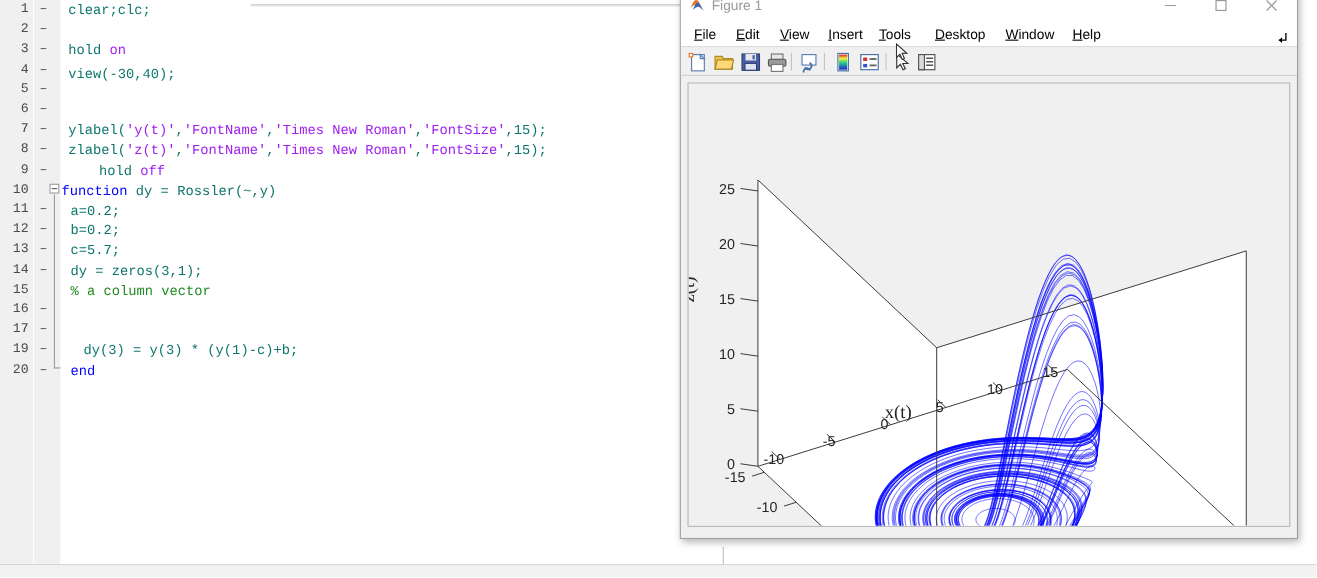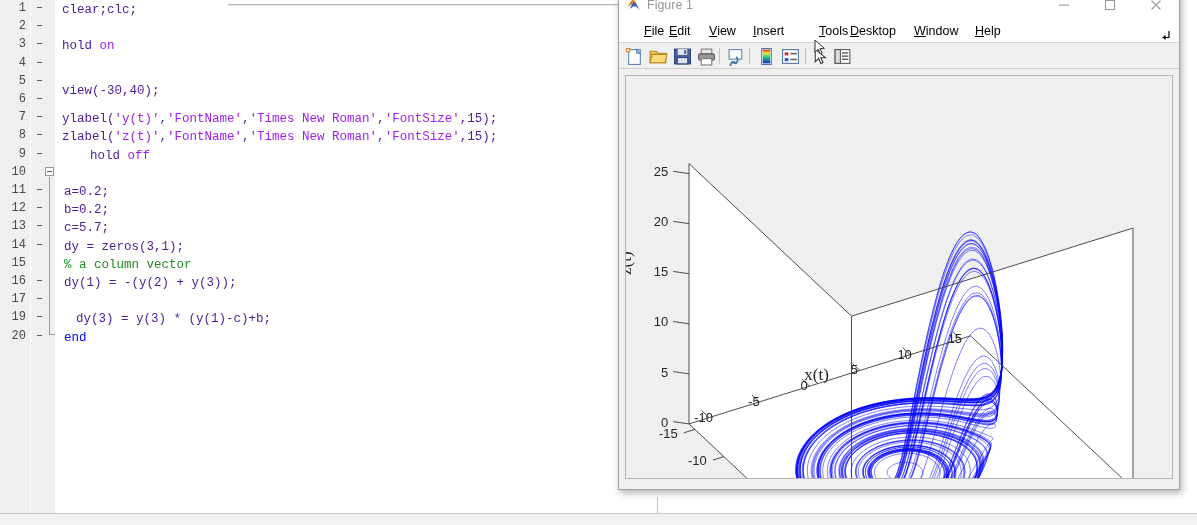--- a/index.html
+++ b/index.html
@@ -43,21 +43,21 @@
     color:#4a4a4a;font-family:"Liberation Mono",monospace;font-size:12px;
   }
   .ldash{
     position:absolute;left:36px;width:10px;text-align:left;
     color:#4a4a4a;font-family:"Liberation Mono",monospace;font-size:12px;
   }
   .ctext{position:absolute;left:62px;white-space:pre;}
   .kw{color:#0000ff;}
   .str{color:#a020f0;}
   .cmt{color:#228b22;}
-  .pl{color:#4c1d95;}
+  .pl{color:#0f766e;}
 
   .foldbox{
     position:absolute;left:45px;top:167px;width:9px;height:9px;
     border:1px solid #999;background:#fff;box-sizing:border-box;
   }
   .foldbox:after{
     content:"";position:absolute;left:1px;top:3px;width:5px;height:1px;background:#555;
   }
   .foldline{
     position:absolute;left:49px;top:177px;width:1px;height:158px;background:#9a9a9a;
@@ -142,50 +142,50 @@
         <div class="cline ctext" style="top: 1px; left: 62px;"><span class="pl">clear;clc;</span></div>
         <div class="lnum" style="top: 19.2px;">2</div>
         <div class="ldash" style="top: 19.2px;">–</div>
         <div class="lnum" style="top: 37.4px;">3</div>
         <div class="ldash" style="top: 37.4px;">–</div>
         <div class="cline ctext" style="top: 37.4px; left: 62px;"><span class="pl">hold </span><span class="str">on</span></div>
         <div class="lnum" style="top: 55.6px;">4</div>
         <div class="ldash" style="top: 55.6px;">–</div>
         <div class="lnum" style="top: 73.8px;">5</div>
         <div class="ldash" style="top: 73.8px;">–</div>
-        <div class="cline ctext" style="top: 82px; left: 62px;"><span class="pl">view(-30,40);</span></div>
+        <div class="cline ctext" style="top: 59px; left: 62px;"><span class="pl">view(-30,40);</span></div>
         <div class="lnum" style="top: 92px;">6</div>
         <div class="ldash" style="top: 92px;">–</div>
         <div class="lnum" style="top: 110.2px;">7</div>
         <div class="ldash" style="top: 110.2px;">–</div>
         <div class="cline ctext" style="top: 110.2px; left: 62px;"><span class="pl">ylabel(</span><span class="str">'y(t)'</span><span class="pl">,</span><span class="str">'FontName'</span><span class="pl">,</span><span class="str">'Times New Roman'</span><span class="pl">,</span><span class="str">'FontSize'</span><span class="pl">,15);</span></div>
         <div class="lnum" style="top: 128.4px;">8</div>
         <div class="ldash" style="top: 128.4px;">–</div>
         <div class="cline ctext" style="top: 128.4px; left: 62px;"><span class="pl">zlabel(</span><span class="str">'z(t)'</span><span class="pl">,</span><span class="str">'FontName'</span><span class="pl">,</span><span class="str">'Times New Roman'</span><span class="pl">,</span><span class="str">'FontSize'</span><span class="pl">,15);</span></div>
         <div class="lnum" style="top: 146.6px;">9</div>
         <div class="ldash" style="top: 146.6px;">–</div>
         <div class="cline ctext" style="top: 146.6px; left: 62px; margin-left: 28px;"><span class="pl">hold </span><span class="str">off</span></div>
         <div class="lnum" style="top: 164.8px;">10</div>
+        <div class="cline ctext" style="top: 164.8px; left: 56px;"><span class="kw">function</span><span class="pl"> dy = Rossler(~,y)</span></div>
         <div class="lnum" style="top: 183px;">11</div>
         <div class="ldash" style="top: 183px;">–</div>
         <div class="cline ctext" style="top: 183px; left: 64px;"><span class="pl">a=0.2;</span></div>
         <div class="lnum" style="top: 201.2px;">12</div>
         <div class="ldash" style="top: 201.2px;">–</div>
         <div class="cline ctext" style="top: 201.2px; left: 64px;"><span class="pl">b=0.2;</span></div>
         <div class="lnum" style="top: 219.4px;">13</div>
         <div class="ldash" style="top: 219.4px;">–</div>
         <div class="cline ctext" style="top: 219.4px; left: 64px;"><span class="pl">c=5.7;</span></div>
         <div class="lnum" style="top: 237.6px;">14</div>
         <div class="ldash" style="top: 237.6px;">–</div>
         <div class="cline ctext" style="top: 237.6px; left: 64px;"><span class="pl">dy = zeros(3,1);</span></div>
         <div class="lnum" style="top: 255.8px;">15</div>
         <div class="cline ctext" style="top: 255.8px; left: 64px;"><span class="cmt">% a column vector</span></div>
         <div class="lnum" style="top: 274px;">16</div>
         <div class="ldash" style="top: 274px;">–</div>
-        <div class="cline ctext" style="top: 274px; left: 64px;"><span class="pl">dy(1) = -(y(2) + y(3));</span></div>
         <div class="lnum" style="top: 292.2px;">17</div>
         <div class="ldash" style="top: 292.2px;">–</div>
         <div class="lnum" style="top: 310.4px;">19</div>
         <div class="ldash" style="top: 310.4px;">–</div>
         <div class="cline ctext" style="top: 310.4px; left: 64px; margin-left: 12px;"><span class="pl">dy(3) = y(3) * (y(1)-c)+b;</span></div>
         <div class="lnum" style="top: 328.6px;">20</div>
         <div class="ldash" style="top: 328.6px;">–</div>
         <div class="cline ctext" style="top: 328.6px; left: 64px;"><span class="kw">end</span></div>
       </div>
 
@@ -226,25 +226,25 @@
       </div>
     </div>
 
     <div class="menubar" id="menubar">
       <span class="menu-arrow">
         <svg width="11" height="11" viewBox="0 0 11 11">
           <path d="M9 2 L9 8.5 L2.5 8.5" stroke="#000" stroke-width="1.2" fill="none"></path>
           <path d="M2.5 8.5 L5.5 5.8 L5.5 11 Z" fill="#000"></path>
         </svg>
       </span>
-    <span class="menuitem" style="left: 21px;"><u>F</u>ile</span>
+    <span class="menuitem" style="left: 8px;"><u>F</u>ile</span>
         <span class="menuitem" style="left: 46px;"><u>E</u>dit</span>
         <span class="menuitem" style="left: 86px;"><u>V</u>iew</span>
         <span class="menuitem" style="left: 130px;"><u>I</u>nsert</span>
-        <span class="menuitem" style="left: 196px;"><u>T</u>ools</span>
+        <span class="menuitem" style="left: 176px;"><u>T</u>ools</span>
         <span class="menuitem" style="left: 227px;"><u>D</u>esktop</span>
         <span class="menuitem" style="left: 291px;"><u>W</u>indow</span>
         <span class="menuitem" style="left: 352px;"><u>H</u>elp</span>
       </div>
 
     <div class="toolbar" id="toolbar">
       <div class="tbsep" style="left:100px"></div>
       <div class="tbsep" style="left:130px"></div>
       <div class="tbsep" style="left:186px"></div>
     <span class="tbicon" style="left: 6px;"><svg width="19" height="19" viewBox="0 0 18 18">

